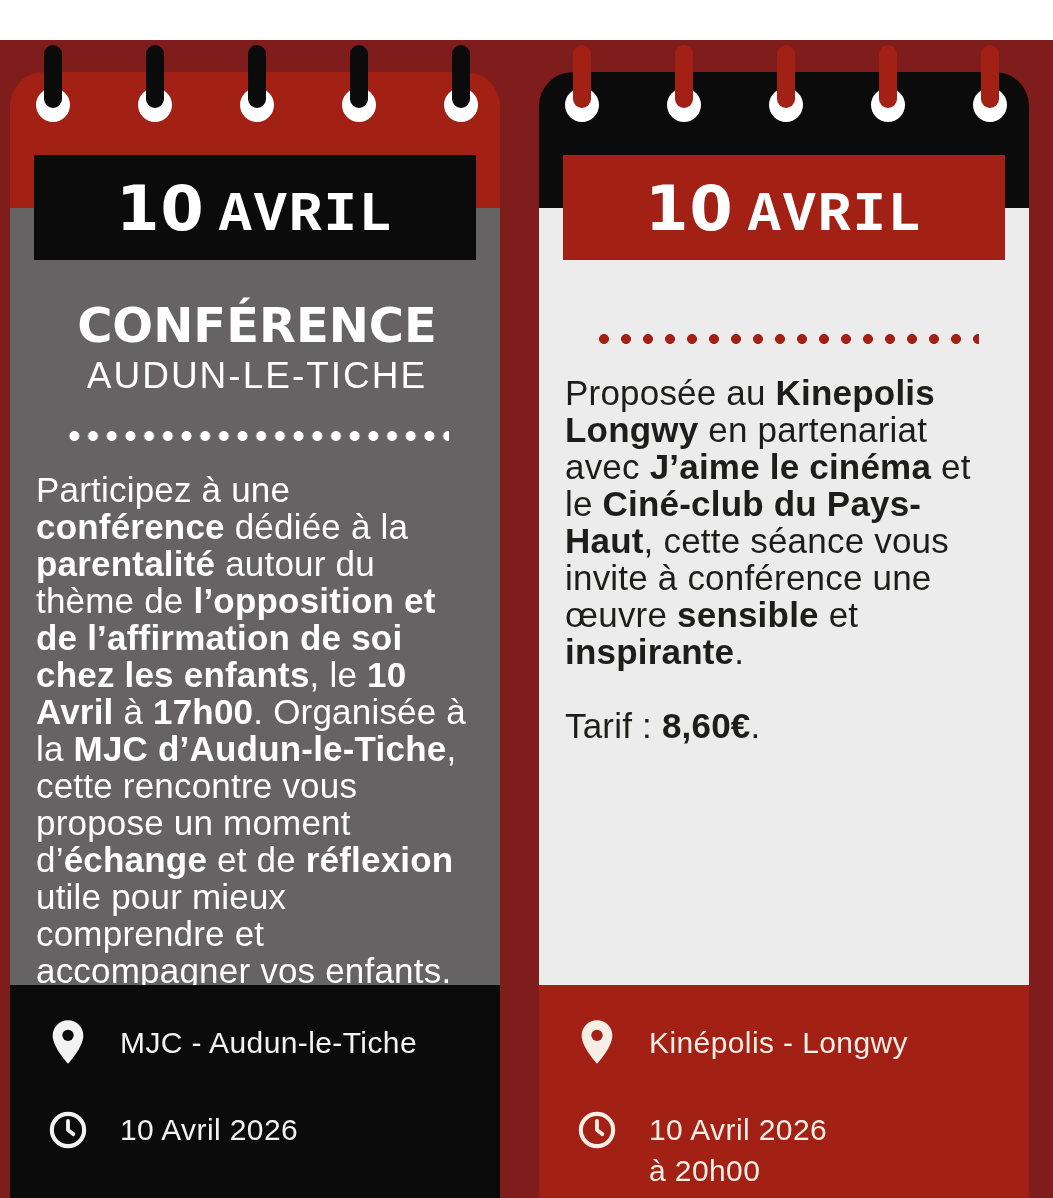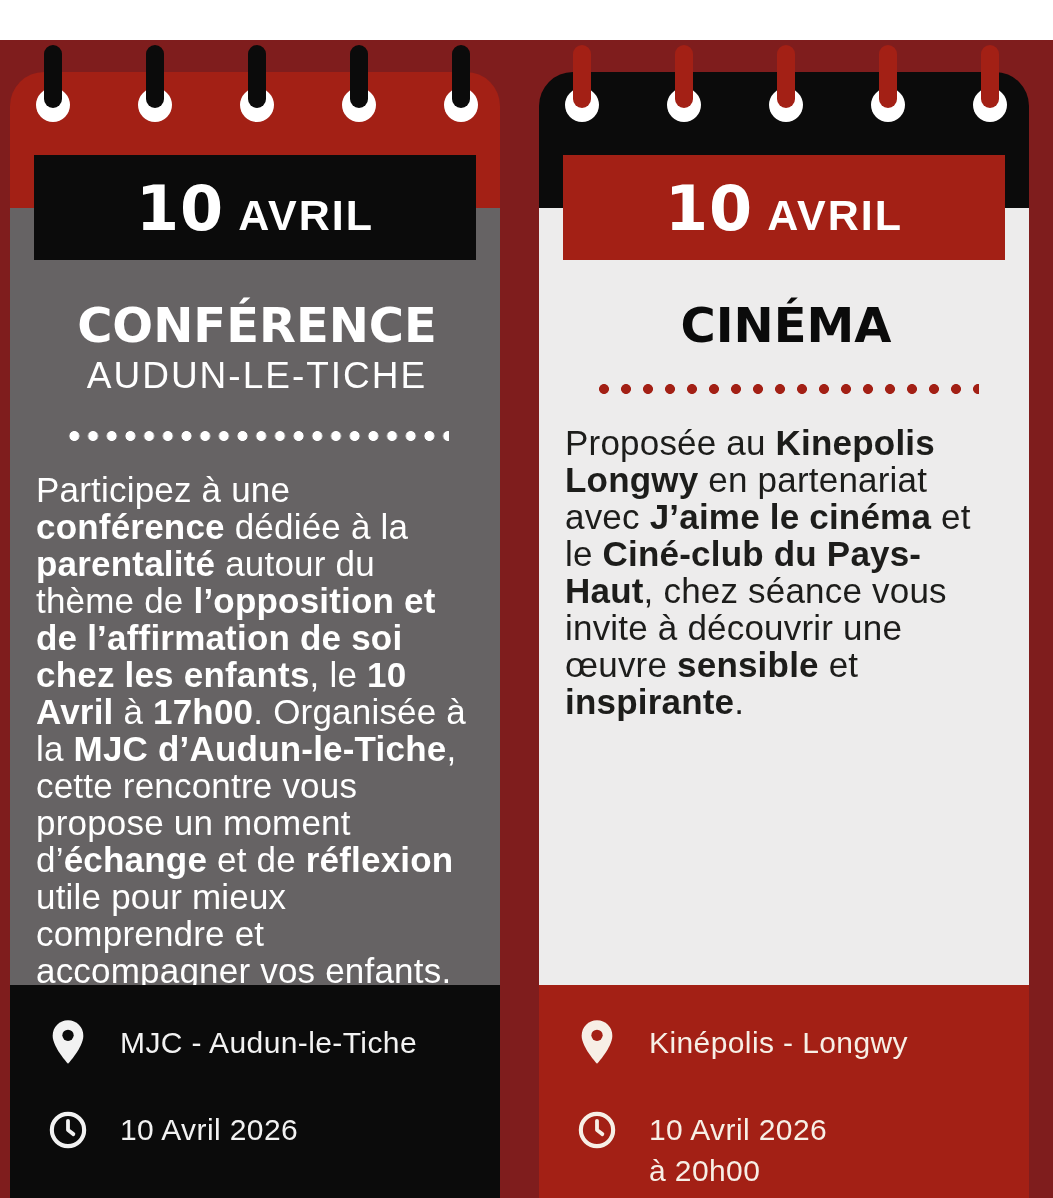--- a/index.html
+++ b/index.html
@@ -30,21 +30,21 @@
     position:absolute; top:0; left:8px; width:18px; height:63px;
     border-radius:9px; background:var(--peg-bar);
   }
   .banner {
     position:absolute; top:83px; left:24px; width:442px; height:105px; z-index:2;
     background:var(--banner-bg); color:var(--banner-text);
     display:flex; align-items:baseline; justify-content:center; gap:14px;
     padding-top:4px;
   }
   .banner-day  { font-family:"DejaVu Sans",sans-serif; font-weight:800; font-size:62px; line-height:100px; letter-spacing:1px; }
-  .banner-month{ font-family:Liberation Sans, sans-serif; font-weight:800; font-size:43px; letter-spacing:2px; }
+  .banner-month{ font-family:Liberation Mono, monospace; font-weight:800; font-size:55px; letter-spacing:2px; }
 
   .card-body {
     position:absolute; top:136px; left:0; right:0; bottom:236px;
     background:var(--body-bg); color:var(--body-text);
     padding:92px 22px 0 26px;
   }
   .title {
     text-align:center; color:var(--title-color);
     font-family:"DejaVu Sans",sans-serif; font-weight:800; font-size:48px; line-height:1.05;
   }
@@ -160,23 +160,23 @@
           <span class="peg-ring"></span>
           <span class="peg-bar"></span>
         </div>
     </div>
     <header class="card-header"></header>
     <div class="banner">
       <span class="banner-day">10</span>
       <span class="banner-month">AVRIL</span>
     </div>
     <div class="card-body">
-      <h1 class="title">CINÉMA</h1>
       <div class="dots"></div>
-      <p class="para"><span>Proposée au </span><span class="b">Kinepolis Longwy</span><span> en partenariat avec </span><span class="b">J’aime le cinéma</span><span> et le </span><span class="b">Ciné-club du Pays-Haut</span><span>, chez séance vous invite à découvrir une œuvre </span><span class="b">sensible</span><span> et </span><span class="b">inspirante</span><span>.</span></p>
+      <p class="para"><span>Proposée au </span><span class="b">Kinepolis Longwy</span><span> en partenariat avec </span><span class="b">J’aime le cinéma</span><span> et le </span><span class="b">Ciné-club du Pays-Haut</span><span>, cette séance vous invite à conférence une œuvre </span><span class="b">sensible</span><span> et </span><span class="b">inspirante</span><span>.</span></p>
+      <p class="para"><span>Tarif : </span><span class="b">8,60€</span><span>.</span></p>
     </div>
     <footer class="card-footer">
       <div class="foot-row foot-row--location">
         <span class="foot-icon">
           <svg width="40" height="50" viewBox="0 0 24 28" aria-hidden="true">
             <path d="M12 1C6.9 1 2.8 5.1 2.8 10.2 2.8 17.1 12 27 12 27s9.2-9.9 9.2-16.8C21.2 5.1 17.1 1 12 1z" fill="currentColor"></path>
             <circle cx="12" cy="10" r="3.4" style="fill:var(--footer-bg)"></circle>
           </svg>
         </span>
         <span class="foot-text">Kinépolis - Longwy</span>

